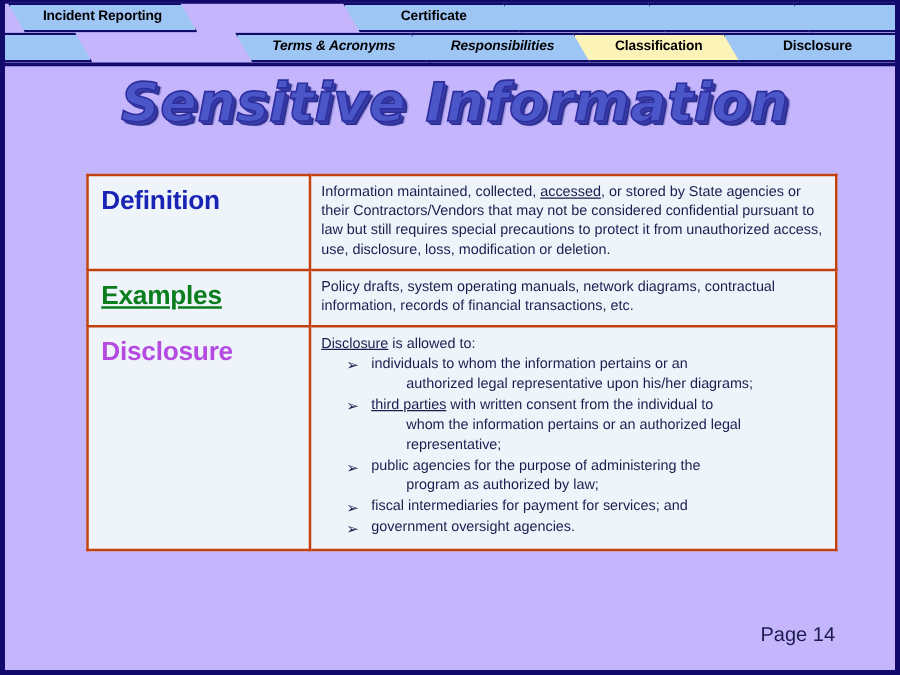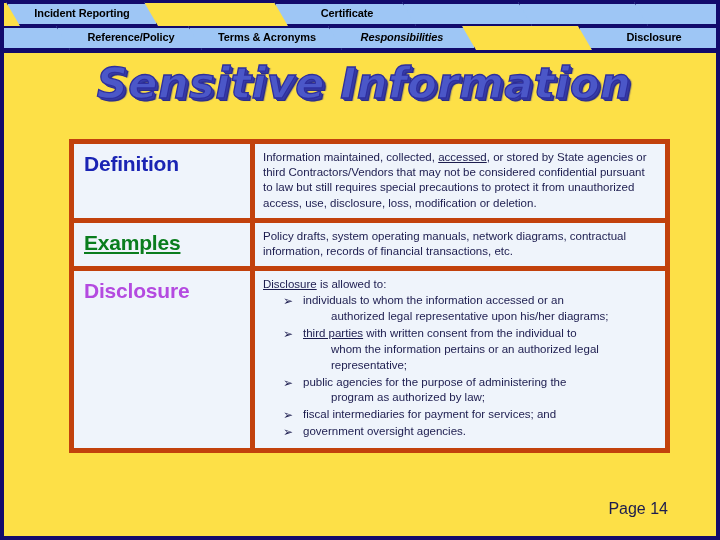--- a/index.html
+++ b/index.html
@@ -8,21 +8,21 @@
     padding: 0;
     background: #ffffff;
   }
   body {
     font-family: "Liberation Sans", sans-serif;
   }
   #slide {
     position: relative;
     width: 720px;
     height: 540px;
-    background: #fde047;
+    background: #c4b5fd;
     overflow: hidden;
     border-left: 4px solid #120a6b;
     border-bottom: 4px solid #120a6b;
     border-right: 4px solid #120a6b;
     box-sizing: border-box;
   }
 
   
   #tabbar {
     position: absolute;
@@ -105,21 +105,21 @@
   #content-table {
     position: absolute;
     left: 65px;
     top: 139px;
     width: 601px;
     border-collapse: collapse;
     table-layout: fixed;
     background: #eff4fb;
   }
   #content-table td {
-    border: 5px solid #c2410c;
+    border: 2px solid #c2410c;
     vertical-align: top;
     background: #eff4fb;
   }
   td.label-cell {
     width: 166px;
     padding: 8px 0 8px 10px;
     font-size: 21px;
     font-weight: bold;
     font-family: "Liberation Sans", sans-serif;
     letter-spacing: -0.2px;
@@ -193,48 +193,48 @@
       </div>
       <div class="tab" style="left:634px; width:96px;">
         <span class="tab-label"></span>
       </div>
     </div>
 
     <div class="tab-row" id="tab-row-bot">
       <div class="tab" style="left:-20px; width:94px;">
         <span class="tab-label"></span>
       </div>
-      <div class="tab" style="left:56px;  width:150px;">
-        <span class="tab-label">Reference/Policy</span>
-      </div>
-      <div class="tab" style="left:188px; width:158px;">
+      <div class="tab" style="left:188px; width:158px;font-style:italic;">
         <span class="tab-label">Terms &amp; Acronyms</span>
       </div>
       <div class="tab" style="left:328px; width:148px;font-style:italic;">
         <span class="tab-label">Responsibilities</span>
+      </div>
+      <div class="tab active" style="left:458px; width:138px;">
+        <span class="tab-label">Classification</span>
       </div>
       <div class="tab" style="left:578px; width:152px;">
         <span class="tab-label">Disclosure</span>
       </div>
     </div>
 
     <div id="tabbar-baseline"></div>
   </div>
 
   <div id="title">Sensitive Information</div>
 
   <table id="content-table">
     <tbody>
 
       <tr>
         <td class="label-cell" style="color:#1a24b4;">
           <span>Definition</span>
         </td>
         <td class="body-cell">
-          <span>Information maintained, collected, </span><span class="u">accessed</span><span>, or stored by State agencies or third Contractors/Vendors that may not be considered confidential pursuant to law but still  requires special precautions to protect it from unauthorized access, use, disclosure, loss, modification or deletion.</span>
+          <span>Information maintained, collected, </span><span class="u">accessed</span><span>, or stored by State agencies or their Contractors/Vendors that may not be considered confidential pursuant to law but still  requires special precautions to protect it from unauthorized access, use, disclosure, loss, modification or deletion.</span>
         </td>
       </tr>
 
       <tr>
         <td class="label-cell" style="color:#0a7d1e;text-decoration:underline;">
           <span>Examples</span>
         </td>
         <td class="body-cell">
           <span>Policy drafts, system operating manuals, network diagrams, contractual information, records of financial transactions, etc.</span>
         </td>
@@ -243,21 +243,21 @@
       <tr>
         <td class="label-cell" style="color:#b44ae0;">
           <span>Disclosure</span>
         </td>
         <td class="body-cell">
           <p class="intro-line"><span class="u">Disclosure</span><span> is allowed to:</span></p>
 
           <ul class="bullets">
             <li>
               <span class="marker">➢</span>
-              <span class="li-text">individuals to whom the information accessed or an</span>
+              <span class="li-text">individuals to whom the information pertains or an</span>
               <span class="cont">authorized legal representative upon his/her diagrams;</span>
             </li>
             <li>
               <span class="marker">➢</span>
               <span class="li-text"><span class="u">third parties</span><span> with written consent from the individual to</span></span>
               <span class="cont">whom the information pertains or an authorized legal representative;</span>
             </li>
             <li>
               <span class="marker">➢</span>
               <span class="li-text">public agencies for the purpose of administering the</span>

